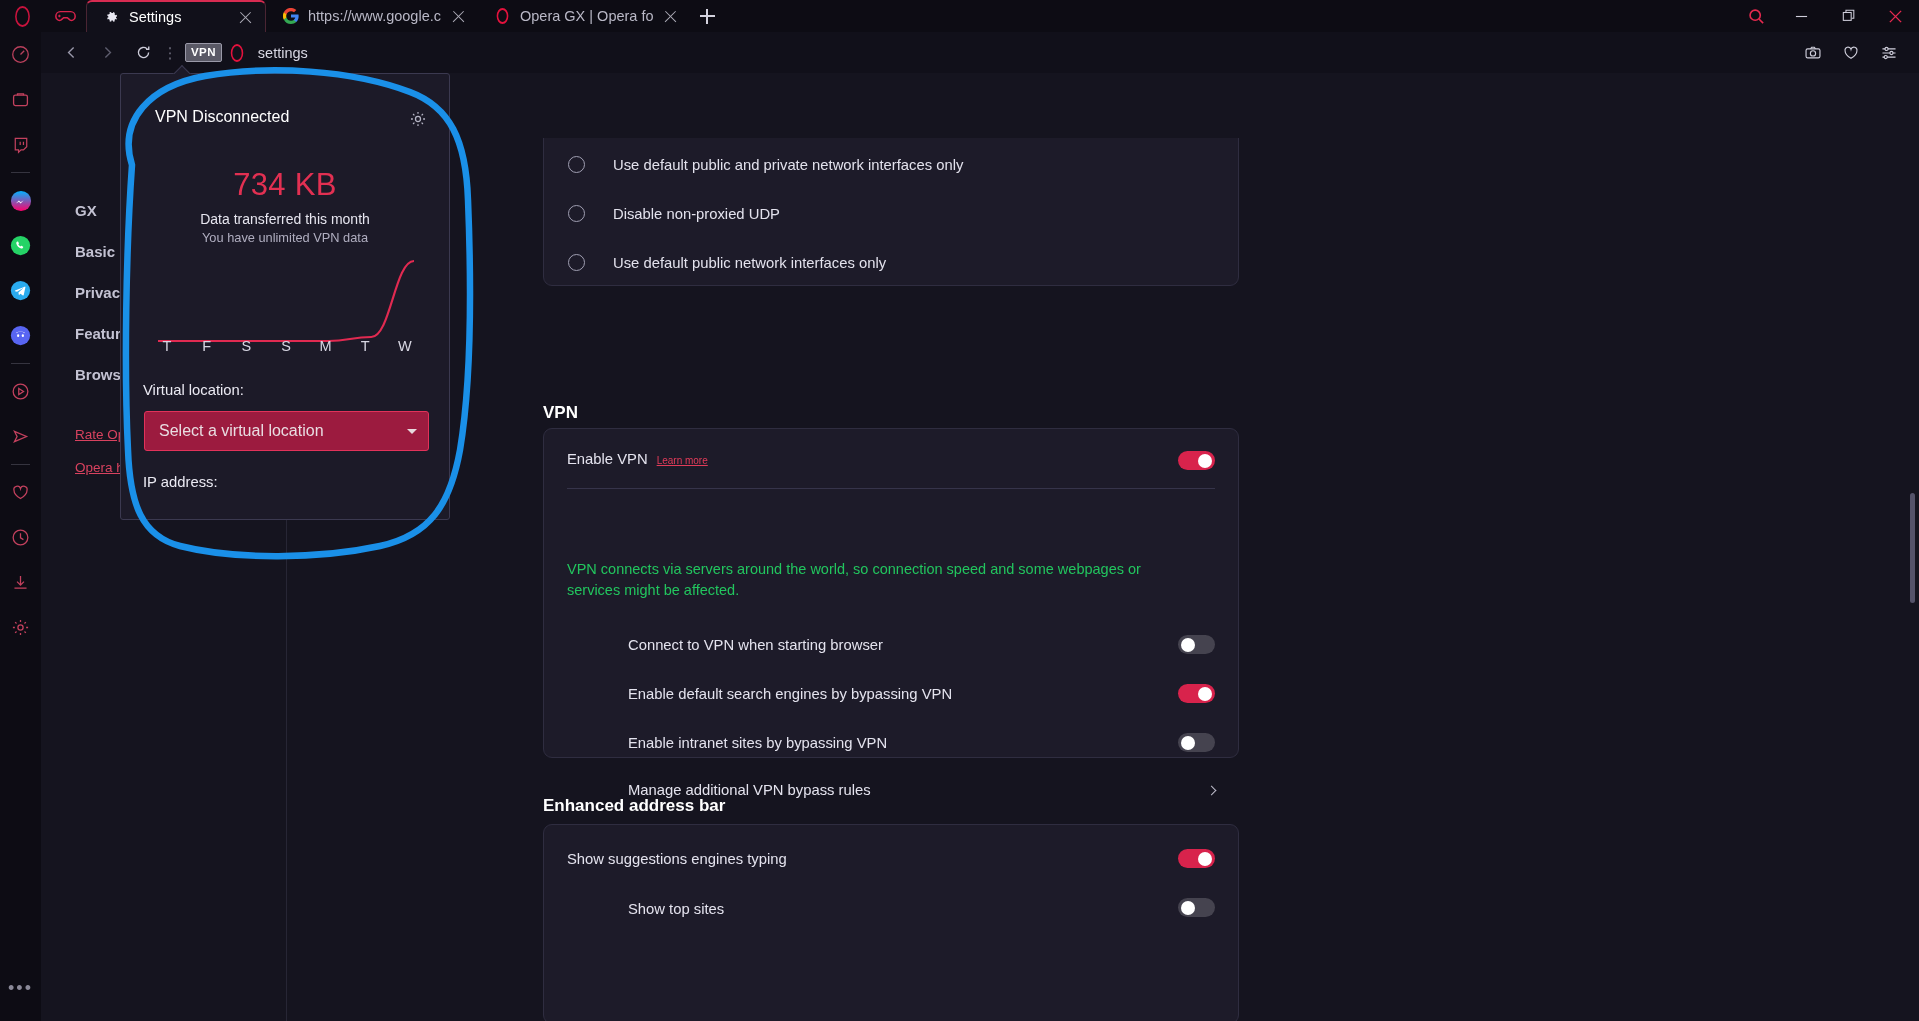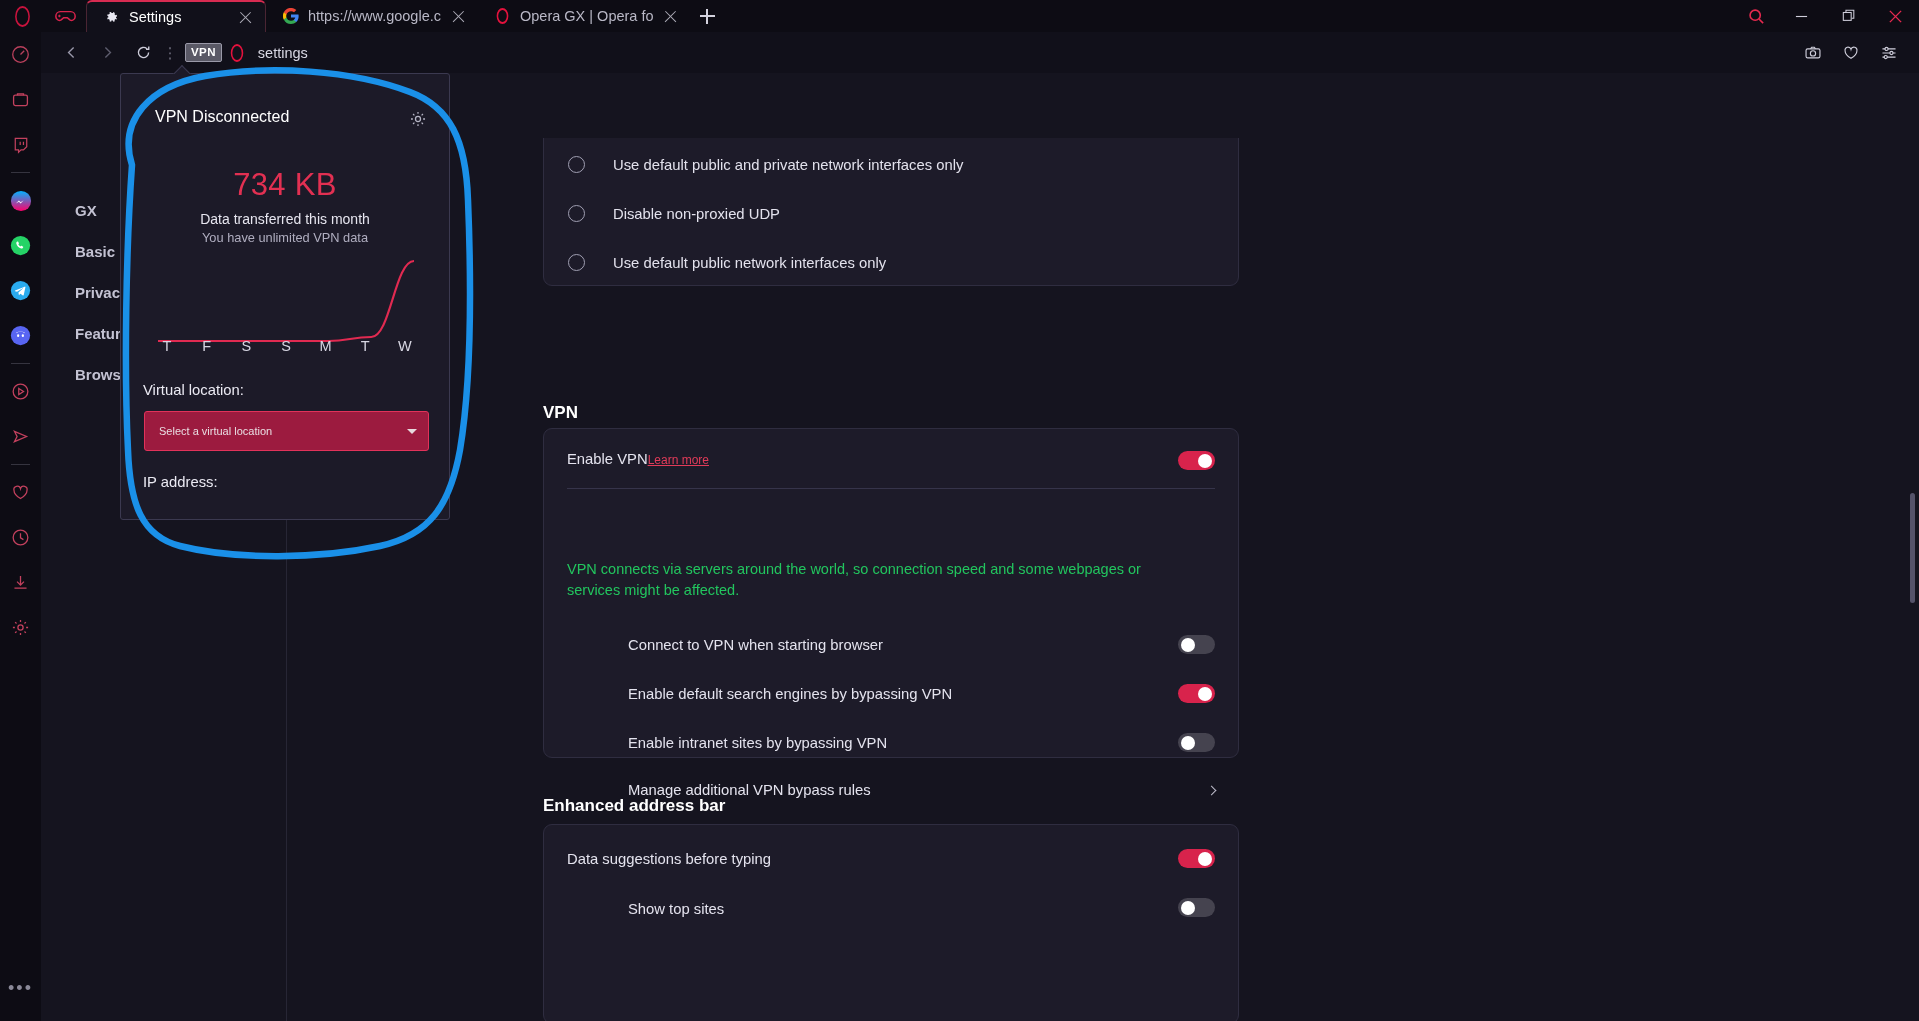--- a/index.html
+++ b/index.html
@@ -132,21 +132,20 @@
   .search-input {
     flex: 1; background: transparent; border: 0; outline: 0;
     color: #cfcedb; font-size: 14px; font-family: "Liberation Sans", sans-serif;
   }
   .search-input::placeholder { color: #b0afbe; }
 
   .sidebar {
     position: absolute; left: 0; top: 65px; width: 246px; height: 883px;
     background: #15141f; border-right: 1px solid #272635;
     padding-top: 52px;
-    text-align: right;
   }
   .side-item {
     height: 41px; display: flex; align-items: center; padding-left: 34px;
     font-size: 15px; color: #c3c2d2; font-weight: bold;
   }
   .side-links { margin-top: 32px; padding-left: 34px; }
   .side-link {
     display: block; font-size: 13.5px; color: #d8425f; text-decoration: underline;
     margin-bottom: 18px;
   }
@@ -174,21 +173,21 @@
   .toggle.off { background: #45434f; }
   .toggle .knob {
     position: absolute; top: 2.5px; width: 14px; height: 14px; border-radius: 50%;
     background: #ffffff;
   }
   .toggle.on .knob { right: 3px; }
   .toggle.off .knob { left: 3px; }
 
   .row-label { font-size: 14.8px; color: #e4e3ee; }
   .row-sub { font-size: 13.5px; color: #b8b7c6; margin-top: 6px; }
-  .learn { color: #e23b59; text-decoration: underline; font-size: 12px; margin-left: 0; }
+  .learn { color: #e23b59; text-decoration: underline; font-size: 10px; margin-left: 9px; }
   .warn { color: #22c55e; font-size: 14.5px; line-height: 21px; }
   .hr { height: 1px; background: #36344a; }
   .chevron-r {
     width: 7px; height: 7px; border-top: 1.7px solid #bdbccb; border-right: 1.7px solid #bdbccb;
     transform: rotate(45deg);
   }
 
   
   .scroll-track {
     position: absolute; right: 2px; top: 0; width: 8px; height: 883px;
@@ -225,21 +224,21 @@
     position: absolute; left: 28px; top: 264px; width: 274px; height: 22px;
     display: flex; justify-content: space-between; padding: 0 9px;
   }
   .vpn-day { font-size: 14.5px; color: #d7d6e2; width: 18px; text-align: center; }
   .vpn-vl { position: absolute; left: 22px; top: 308px; font-size: 14.8px; color: #ebeaf3; }
   .vpn-select {
     position: absolute; left: 23px; top: 337px; width: 285px; height: 40px;
     background: #9c1b3f; border: 1px solid #e2325a; border-radius: 3px;
     display: flex; align-items: center; padding: 0 11px 0 14px;
   }
-  .vpn-select-txt { font-size: 11px; color: #e9dde2; flex: 1; }
+  .vpn-select-txt { font-size: 16px; color: #e9dde2; flex: 1; }
   .caret-d {
     width: 0; height: 0; border-left: 5px solid transparent; border-right: 5px solid transparent;
     border-top: 5px solid #e7d9de;
   }
   .vpn-ip { position: absolute; left: 22px; top: 400px; font-size: 14.8px; color: #ebeaf3; }
 
   
   .annot { position: absolute; left: 0; top: 0; width: 1919px; height: 1021px; z-index: 60; pointer-events: none; }
 </style>
 </head>
@@ -544,21 +543,21 @@
         <div style="position:absolute; left:84px; top:353px; right:23px; display:flex; align-items:center;">
           <span class="row-label" style="flex:1;">Manage additional VPN bypass rules</span>
           <span class="chevron-r"></span>
         </div>
       </div>
 
       <div class="sec-title" style="position:absolute; left:256px; top:658px;">Enhanced address bar</div>
 
       <div class="card" style="left:256px; top:686px; width:696px; height:200px;">
         <div style="position:absolute; left:23px; top:24px; right:23px; display:flex; align-items:center;">
-          <span class="row-label" style="flex:1;">Data suggestions before typing</span>
+          <span class="row-label" style="flex:1;">Show suggestions engines typing</span>
           <span class="toggle on">
               <span class="knob"></span>
             </span>
         </div>
         <div style="position:absolute; left:84px; top:73px; right:23px; display:flex; align-items:flex-end;">
           <span class="row-label" style="flex:1;">Show top sites</span>
           <span class="toggle off">
               <span class="knob"></span>
             </span>
         </div>

